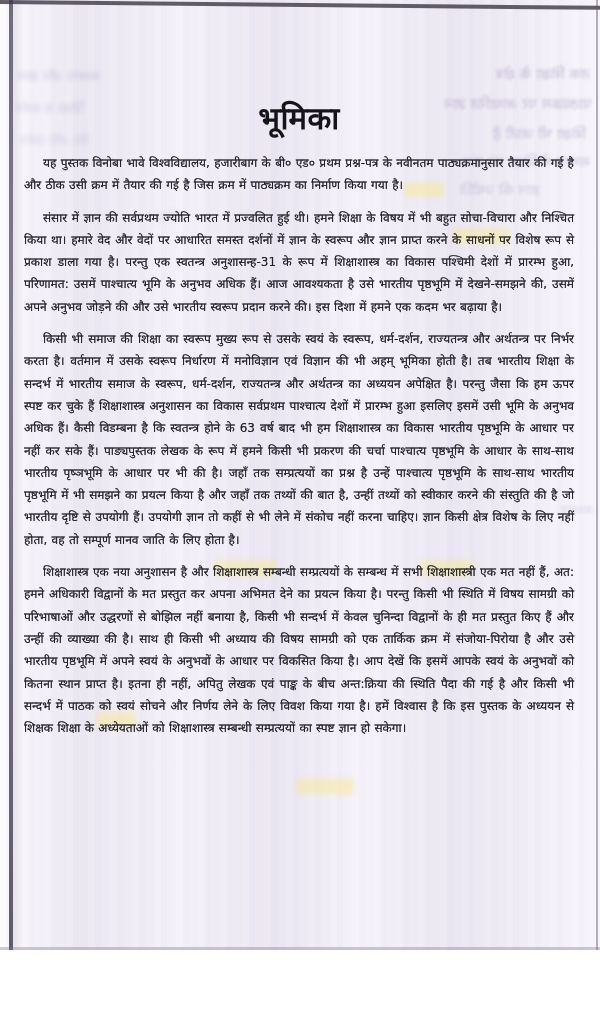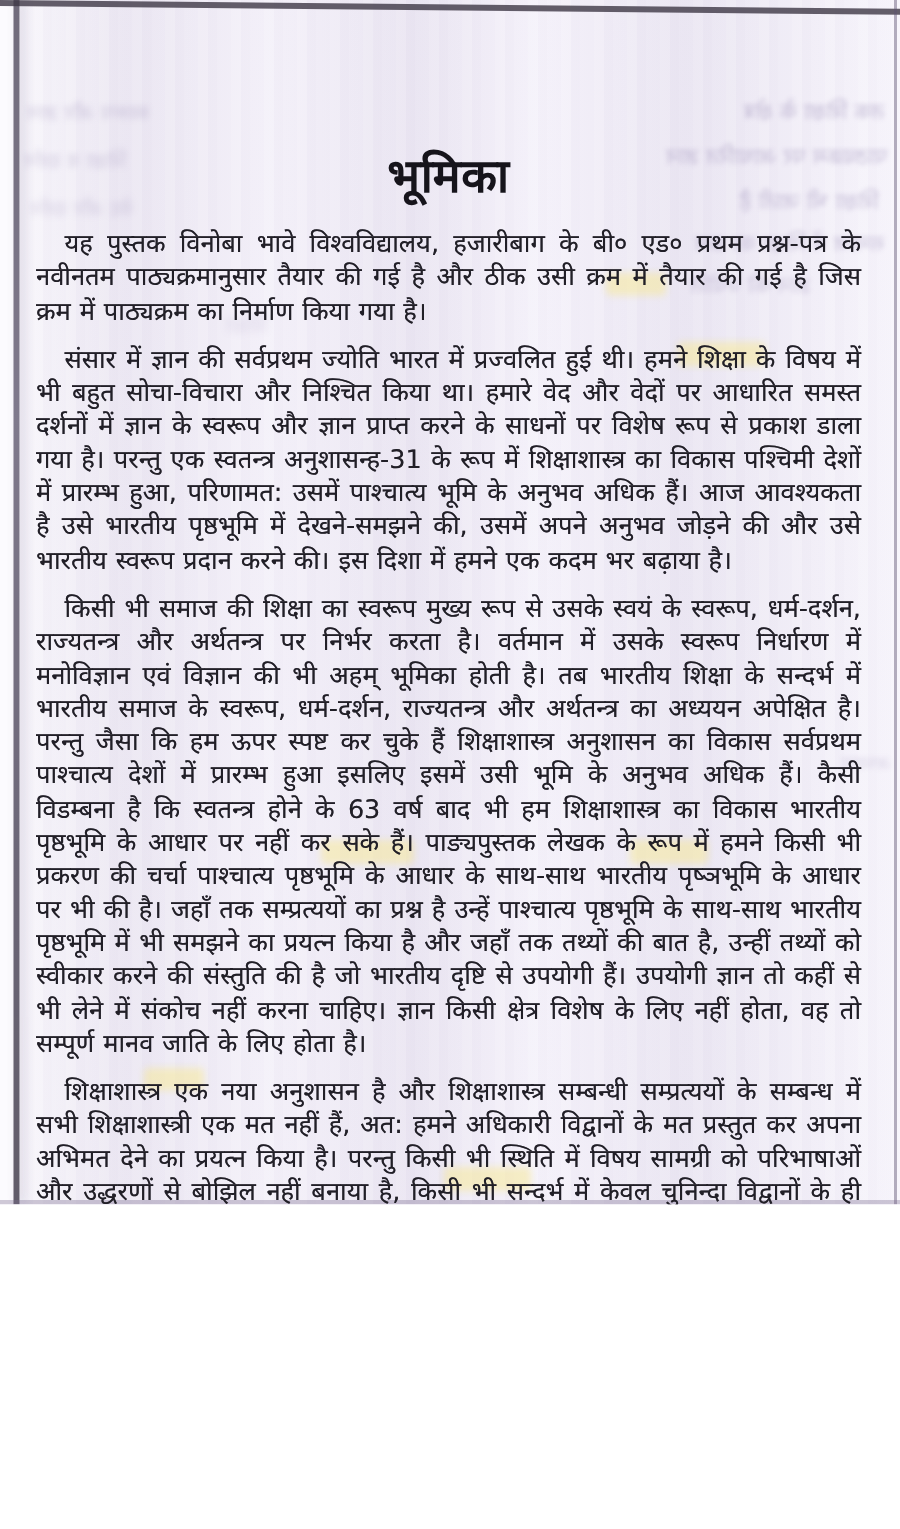--- a/index.html
+++ b/index.html
@@ -1,17 +1,17 @@
 <!DOCTYPE html>
 <html lang="hi"><head>
 <meta charset="utf-8">
 <style>
   html,body{margin:0;padding:0;background:#ffffff;}
   .scan{
-    position:relative;width:600px;height:803px;overflow:hidden;
+    position:relative;width:600px;height:950px;overflow:hidden;
     font-family:"DejaVu Sans","Liberation Sans",sans-serif;
     background:
       linear-gradient(90deg,
         rgba(252,251,254,.9) 0%,
         rgba(233,228,241,.55) 14%,
         rgba(246,243,251,.75) 30%,
         rgba(230,224,240,.45) 46%,
         rgba(247,244,252,.8) 60%,
         rgba(231,226,241,.5) 76%,
         rgba(249,247,253,.85) 100%),
@@ -36,21 +36,21 @@
   }
   .edge-right{position:absolute;right:2px;top:0;width:2px;height:100%;background:rgba(93,83,114,.45);}
   .edge-bottom{position:absolute;left:0;bottom:0;width:100%;height:3px;background:rgba(122,110,142,.35);}
 
   .content{position:absolute;left:24px;right:26px;top:97px;color:#221f28;}
   .title{
     text-align:center;font-size:31px;line-height:42px;margin:0 0 13px 0;
     font-weight:700;color:#16141b;letter-spacing:.5px;
   }
   .para{
-    margin:0 0 10px 0;font-size:17px;line-height:22.3px;
+    margin:0 0 10px 0;font-size:12px;line-height:22.3px;
     text-align:justify;text-indent:19px;color:#211f27;
     word-spacing:.5px;text-shadow:0 0 .3px rgba(20,18,26,.6);
   }
 
   
   .ghost{
     position:absolute;color:#8a7bab;pointer-events:none;
     transform:scaleX(-1);filter:blur(1.6px);white-space:nowrap;
     font-size:15px;line-height:24px;
   }

